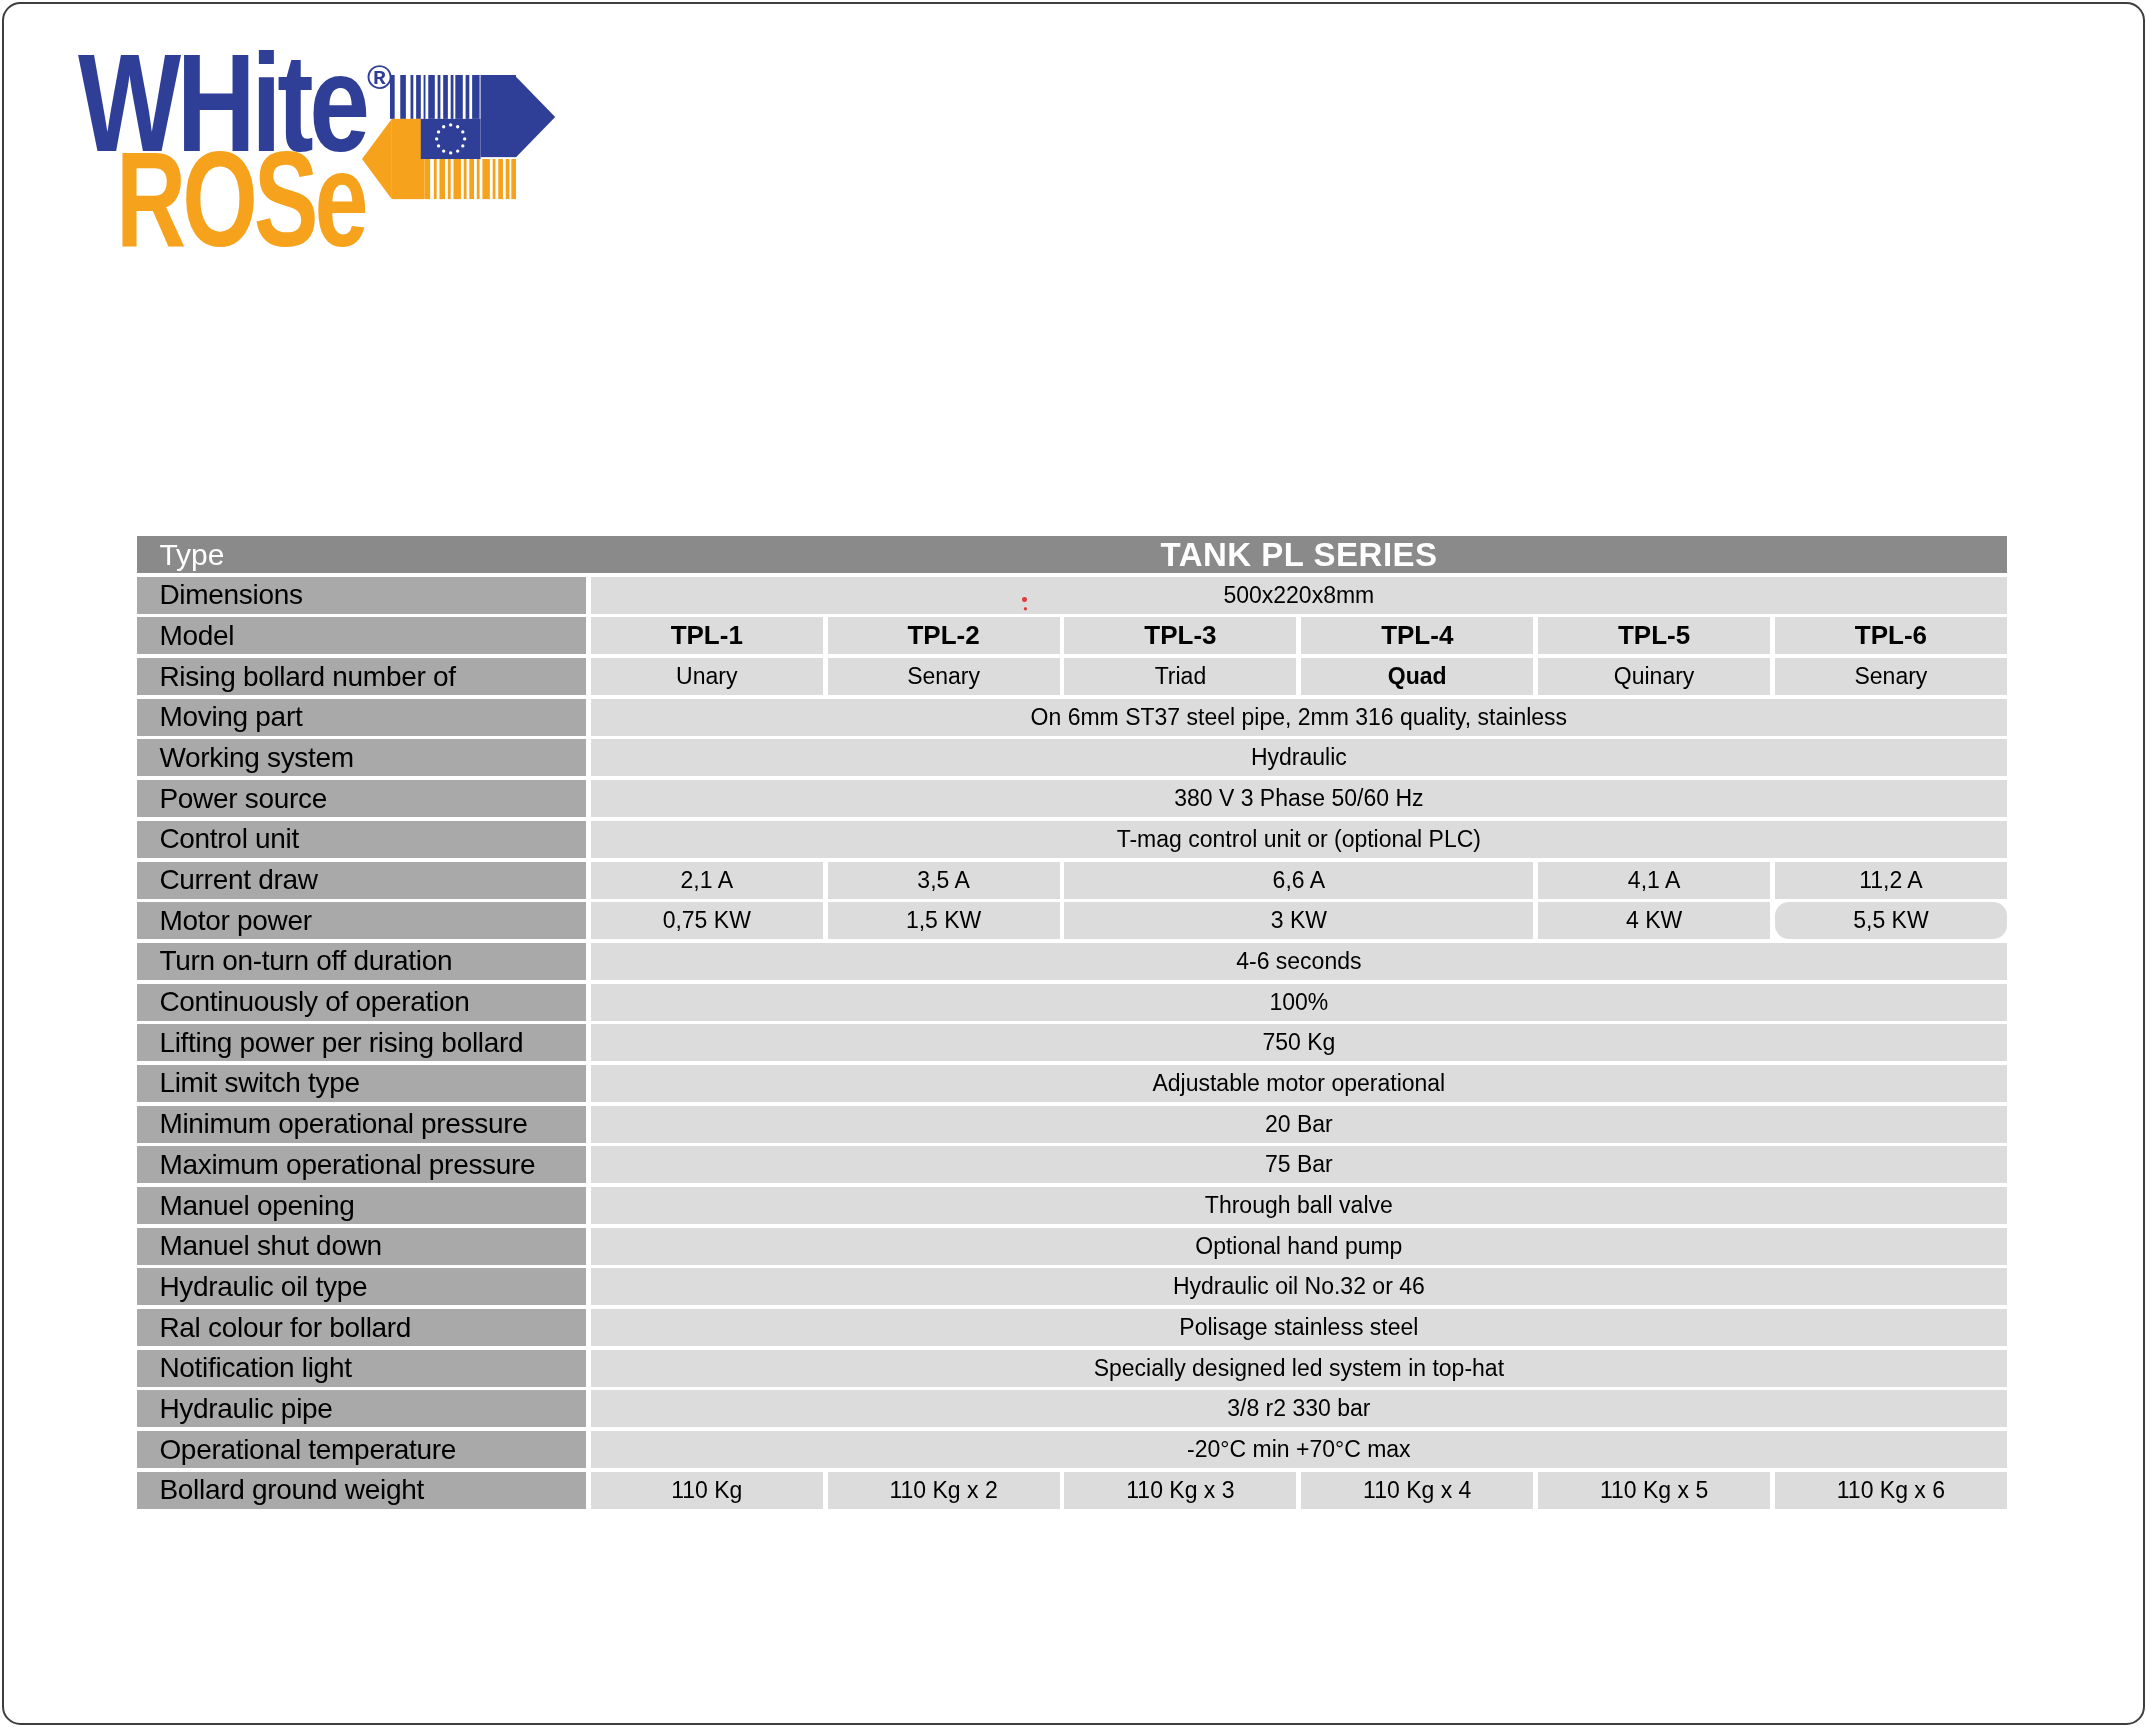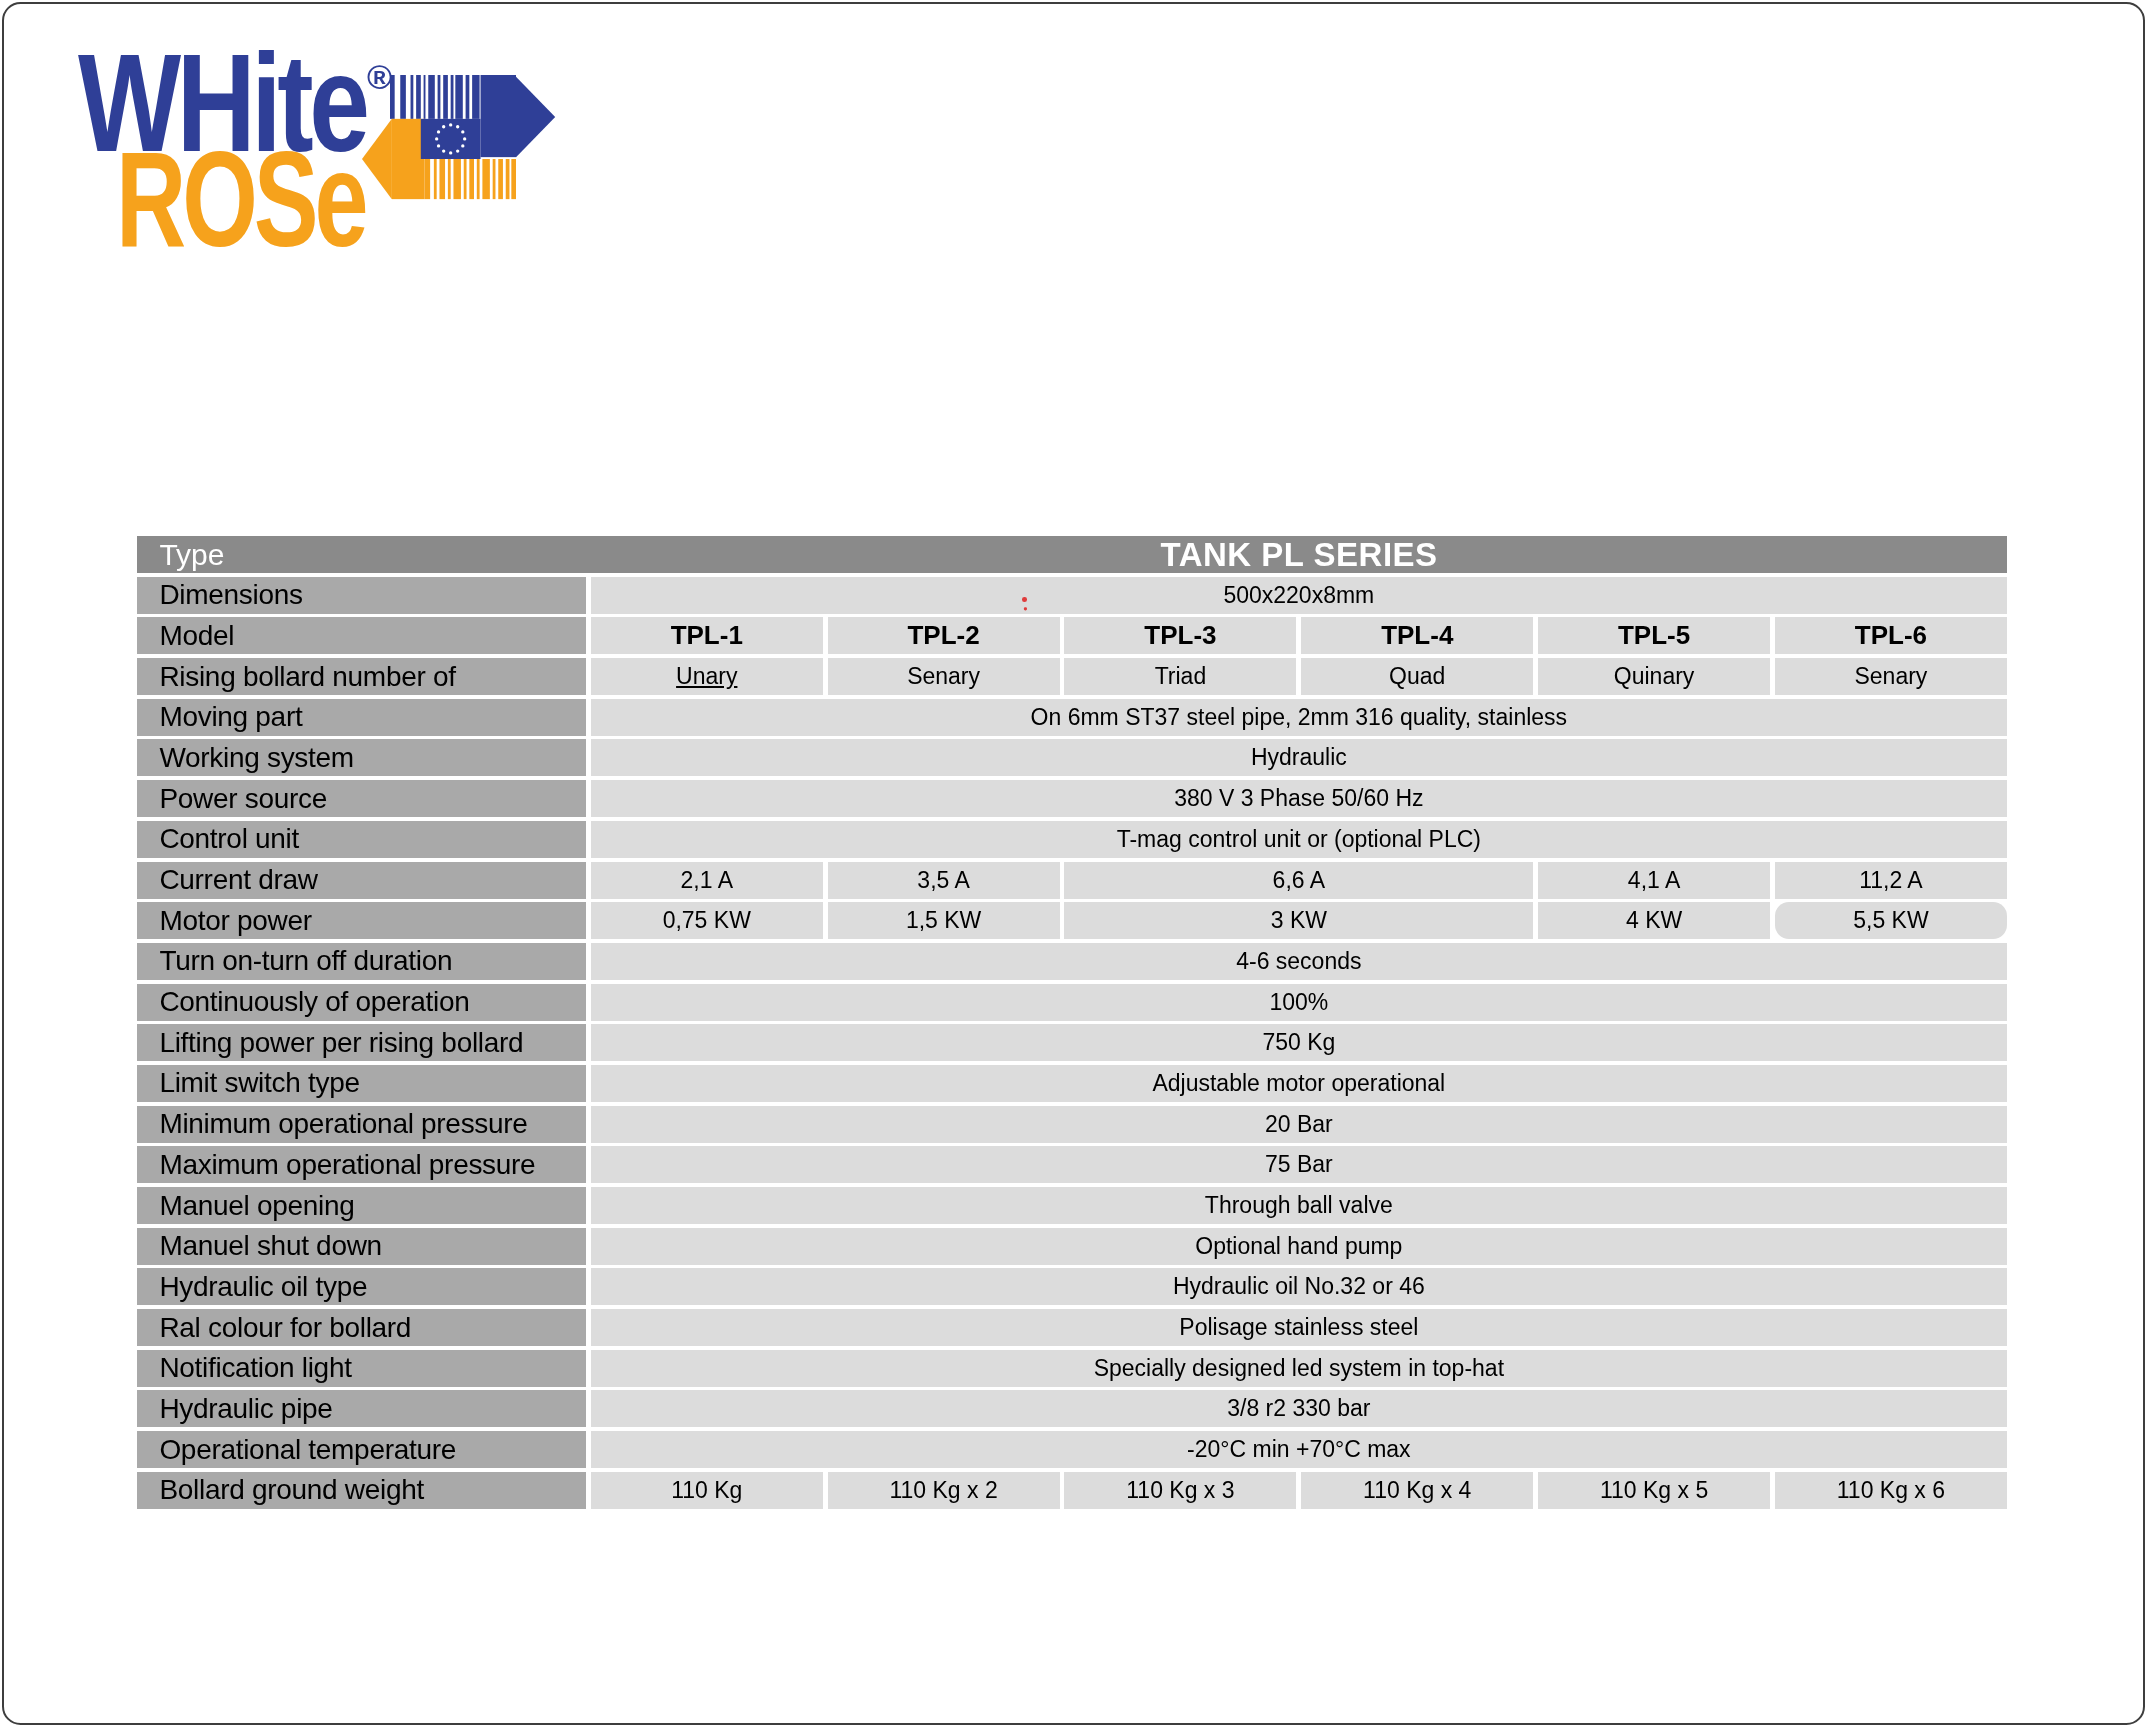--- a/index.html
+++ b/index.html
@@ -104,24 +104,24 @@
           <div class="lab">Model</div>
           <div class="cell b" style="grid-column: span 1;">TPL-1</div>
           <div class="cell b" style="grid-column: span 1;">TPL-2</div>
           <div class="cell b" style="grid-column: span 1;">TPL-3</div>
           <div class="cell b" style="grid-column: span 1;">TPL-4</div>
           <div class="cell b" style="grid-column: span 1;">TPL-5</div>
           <div class="cell b" style="grid-column: span 1;">TPL-6</div>
         </div>
         <div class="trow">
           <div class="lab">Rising bollard number of</div>
-          <div class="cell" style="grid-column: span 1; text-decoration: underline;">Unary</div>
+          <div class="cell" style="grid-column: span 1;">Unary</div>
           <div class="cell" style="grid-column: span 1;">Senary</div>
           <div class="cell" style="grid-column: span 1;">Triad</div>
-          <div class="cell" style="grid-column: span 1;">Quad</div>
+          <div class="cell" style="grid-column: span 1; font-weight: bold;">Quad</div>
           <div class="cell" style="grid-column: span 1;">Quinary</div>
           <div class="cell" style="grid-column: span 1;">Senary</div>
         </div>
         <div class="trow">
           <div class="lab">Moving part</div>
           <div class="cell" style="grid-column: span 6;">On 6mm ST37 steel pipe, 2mm 316 quality, stainless</div>
         </div>
         <div class="trow">
           <div class="lab">Working system</div>
           <div class="cell" style="grid-column: span 6;">Hydraulic</div>

